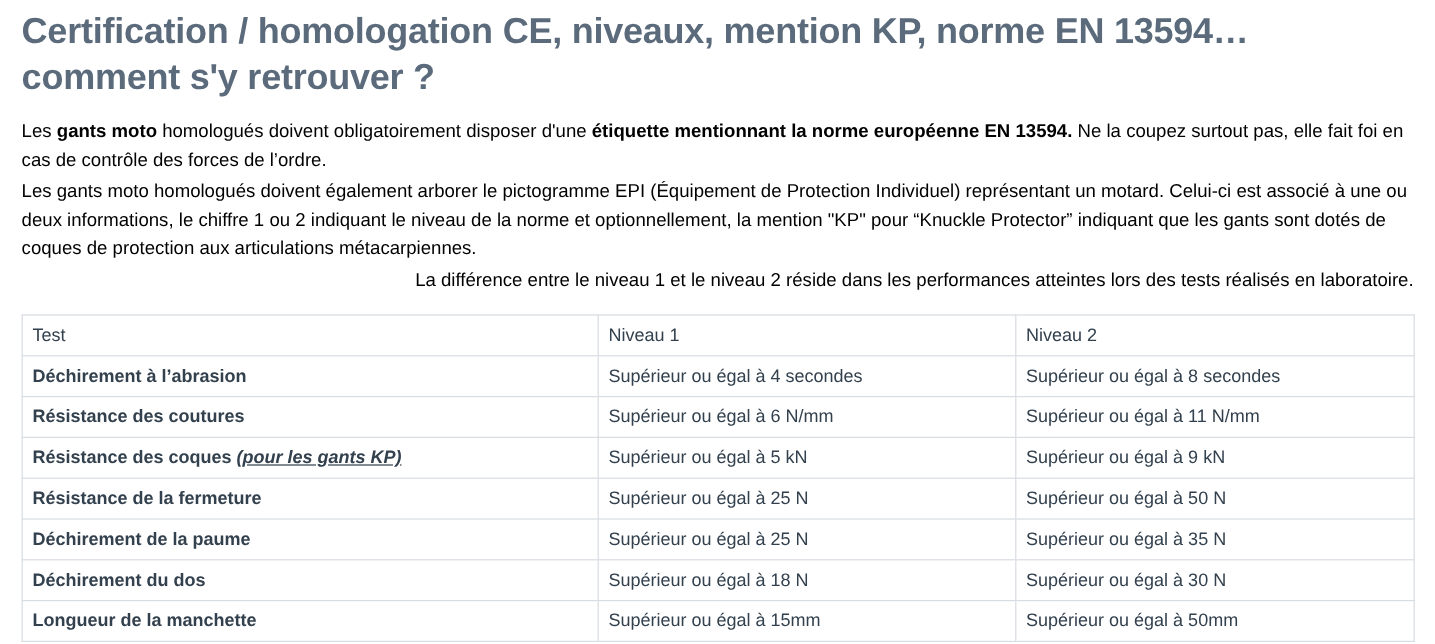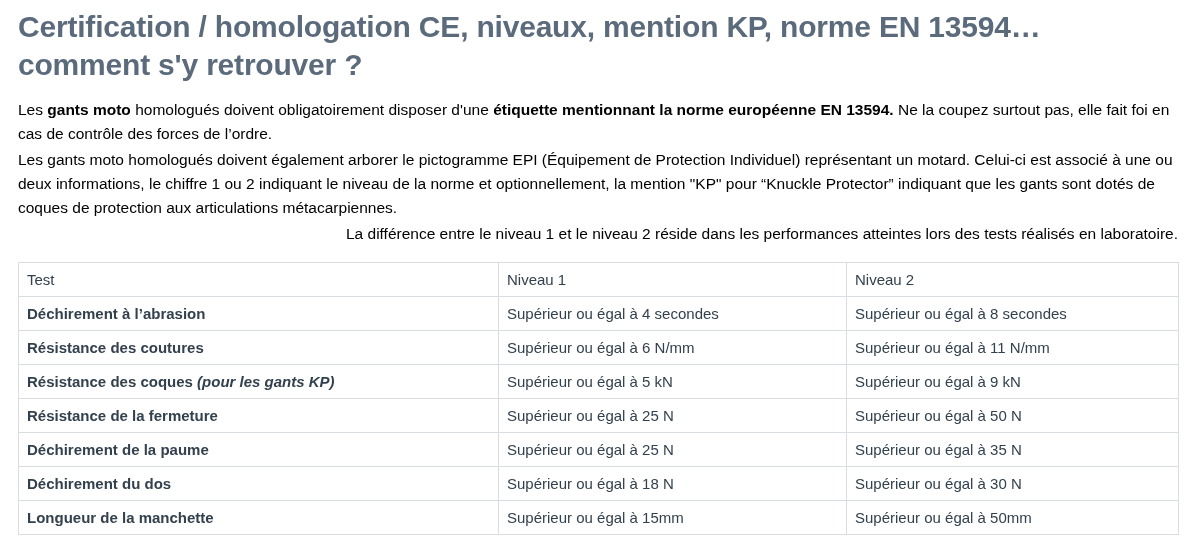--- a/index.html
+++ b/index.html
@@ -64,20 +64,21 @@
   }
   table.spec th {
     font-weight: normal;
   }
   table.spec td.rowhead {
     font-weight: bold;
   }
   table.spec td.rowhead em {
     font-weight: bold;
     font-style: italic;
+    text-decoration: underline;
   }
 </style>
 </head>
 <body>
 
 <div class="page">
 
   <h1 class="title">Certification / homologation CE, niveaux, mention KP, norme EN 13594… comment s'y retrouver ?</h1>
 
   <p class="para">

